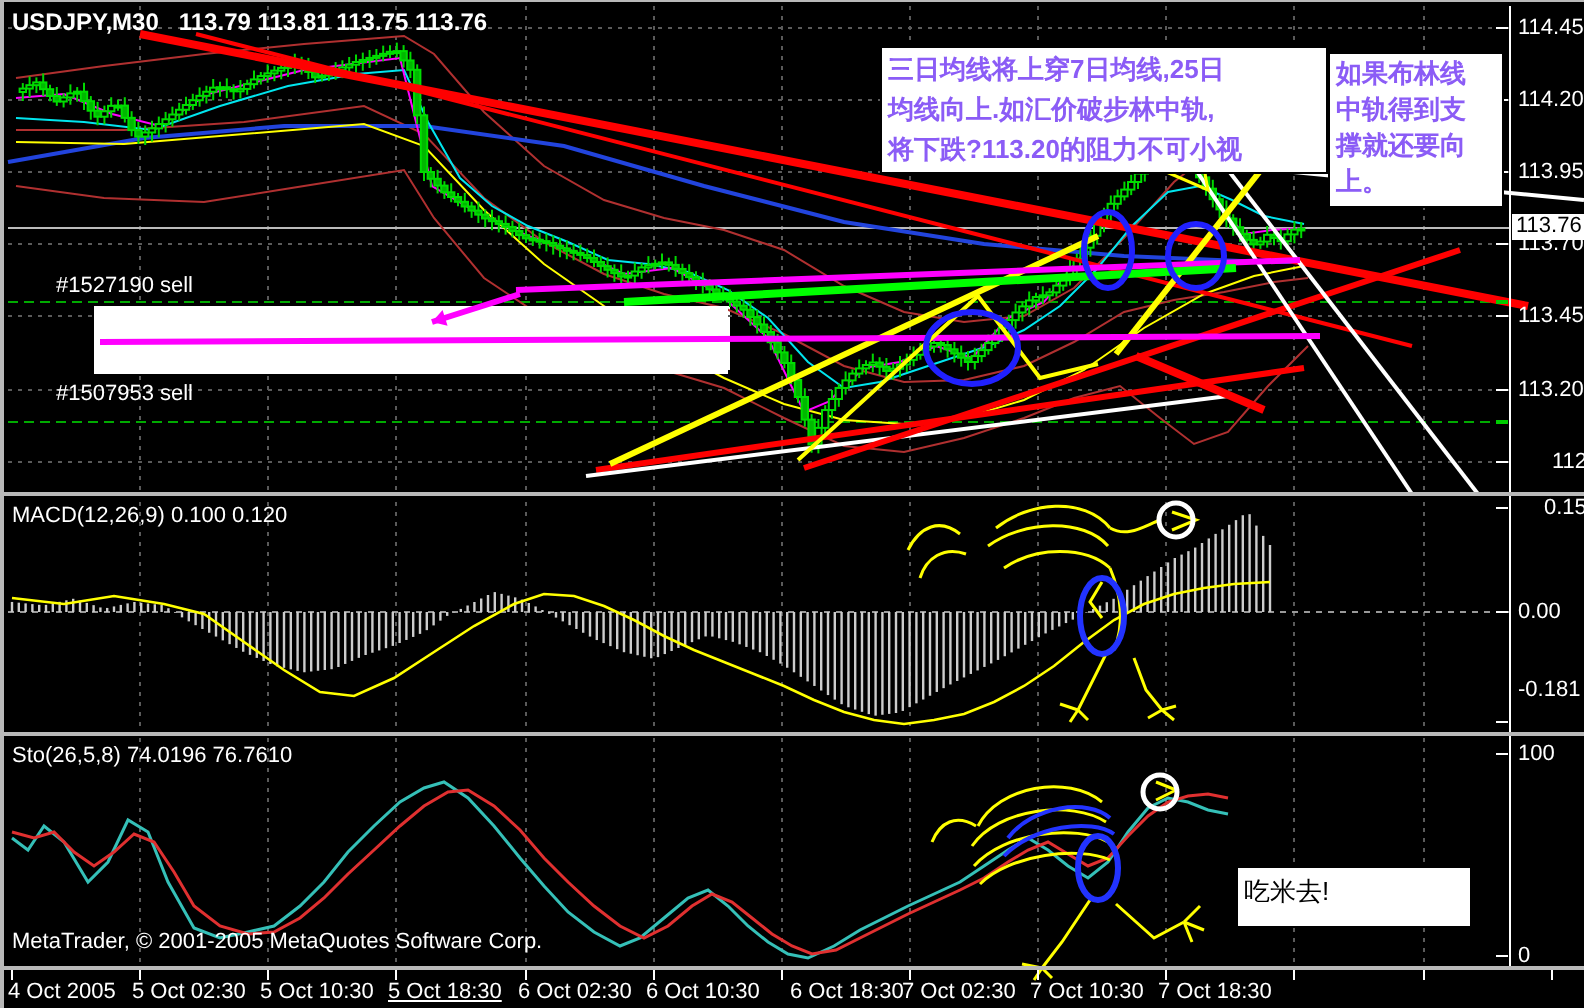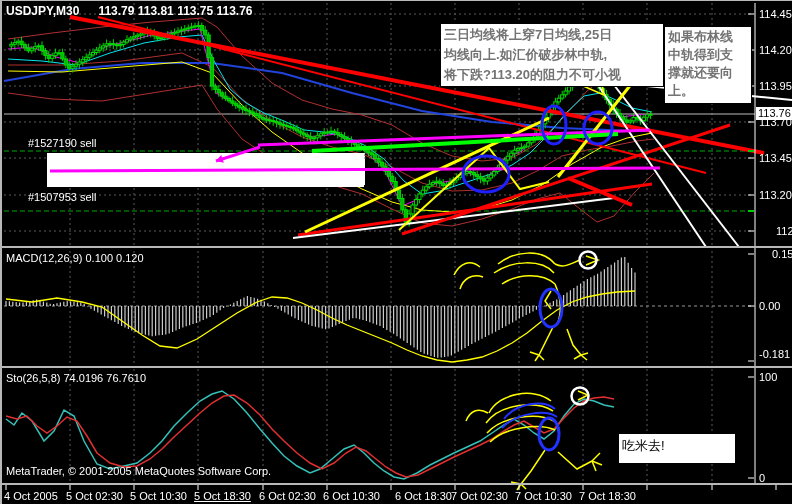--- a/index.html
+++ b/index.html
@@ -1,23 +1,23 @@
 <!DOCTYPE html>
 <html><head>
 <meta charset="utf-8">
 <style>
   html,body{margin:0;padding:0;background:#888;}
   #win{position:relative;width:792px;height:504px;background:#000;overflow:hidden;
        font-family:"Liberation Sans",sans-serif;border-left:2px solid #b8b8b8;border-top:1px solid #b8b8b8;box-sizing:border-box;}
   #chart{position:absolute;left:0;top:0;z-index:5;pointer-events:none;}
   .lbl{position:absolute;color:#fff;font:11px "Liberation Sans",sans-serif;white-space:nowrap;z-index:6;}
   #title{position:absolute;left:4px;top:3px;color:#fff;font:bold 12px "Liberation Sans",sans-serif;z-index:6;}
-  #title span{margin-right:19px;}
+  #title span{margin-right:10px;}
   .hdr{position:absolute;color:#fff;font:11px "Liberation Sans",sans-serif;z-index:6;}
-  .tbox{position:absolute;background:#fff;color:#737373;font:bold 13px "Liberation Sans",sans-serif;
+  .tbox{position:absolute;background:#fff;color:#8b5cf6;font:bold 13px "Liberation Sans",sans-serif;
         white-space:pre-line;line-height:20px;padding:1px 3px;z-index:10;}
   #box-top{left:438px;top:22px;width:216px;height:60px;border:1px solid #000;}
   #box-right{left:662px;top:25px;width:80px;height:74px;border:1px solid #000;line-height:18px;}
   #box-breakout{left:45px;top:152px;width:312px;height:30px;z-index:4;font-size:15px;line-height:16px;color:#1111cc;}
   #box-chicken{left:617px;top:433px;width:110px;height:27px;color:#000;font-weight:normal;line-height:22px;z-index:10;}
   #price-now{position:absolute;left:754px;top:106px;width:36px;height:13px;background:#fff;color:#000;
              font:11px "Liberation Sans",sans-serif;padding-left:2px;z-index:8;}
   .tl{position:absolute;color:#fff;font:11px "Liberation Sans",sans-serif;z-index:6;}
 </style>
 </head>
@@ -760,21 +760,21 @@
   <div id="price-now">113.76</div>
 <div class="lbl" style="left: 757px; top: 7px;">114.45</div>
     <div class="lbl" style="left: 757px; top: 43px;">114.20</div>
     <div class="lbl" style="left: 757px; top: 79px;">113.95</div>
     <div class="lbl" style="left: 757px; top: 115px;">113.70</div>
     <div class="lbl" style="left: 757px; top: 151px; text-align: right;">113.45</div>
     <div class="lbl" style="left: 757px; top: 188px;">113.20</div>
     <div class="lbl" style="left: 757px; top: 224px; margin-left: 17px;">112.95</div>
     <div class="lbl" style="left: 770px; top: 247px;">0.155</div>
     <div class="lbl" style="left: 757px; top: 299px;">0.00</div>
-    <div class="lbl" style="left: 757px; top: 347px;">-0.181</div>
+    <div class="lbl" style="left: 757px; top: 338px;">-0.181</div>
     <div class="lbl" style="left: 757px; top: 370px;">100</div>
     <div class="lbl" style="left: 757px; top: 471px;">0</div>
     <div class="lbl" style="left: 2px; top: 489px;">4 Oct 2005</div>
     <div class="lbl" style="left: 64px; top: 489px;">5 Oct 02:30</div>
     <div class="lbl" style="left: 128px; top: 489px;">5 Oct 10:30</div>
     <div class="lbl" style="left: 192px; top: 489px; text-decoration: underline;">5 Oct 18:30</div>
     <div class="lbl" style="left: 257px; top: 489px;">6 Oct 02:30</div>
     <div class="lbl" style="left: 321px; top: 489px;">6 Oct 10:30</div>
     <div class="lbl" style="left: 385px; top: 489px; padding-left: 8px;">6 Oct 18:30</div>
     <div class="lbl" style="left: 449px; top: 489px;">7 Oct 02:30</div>

